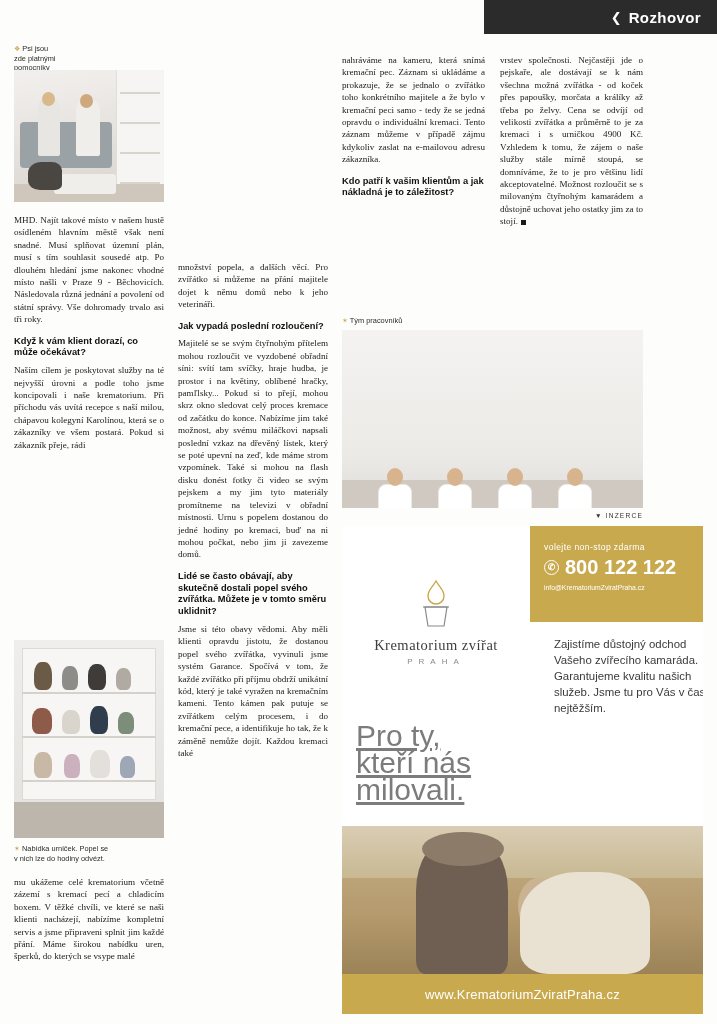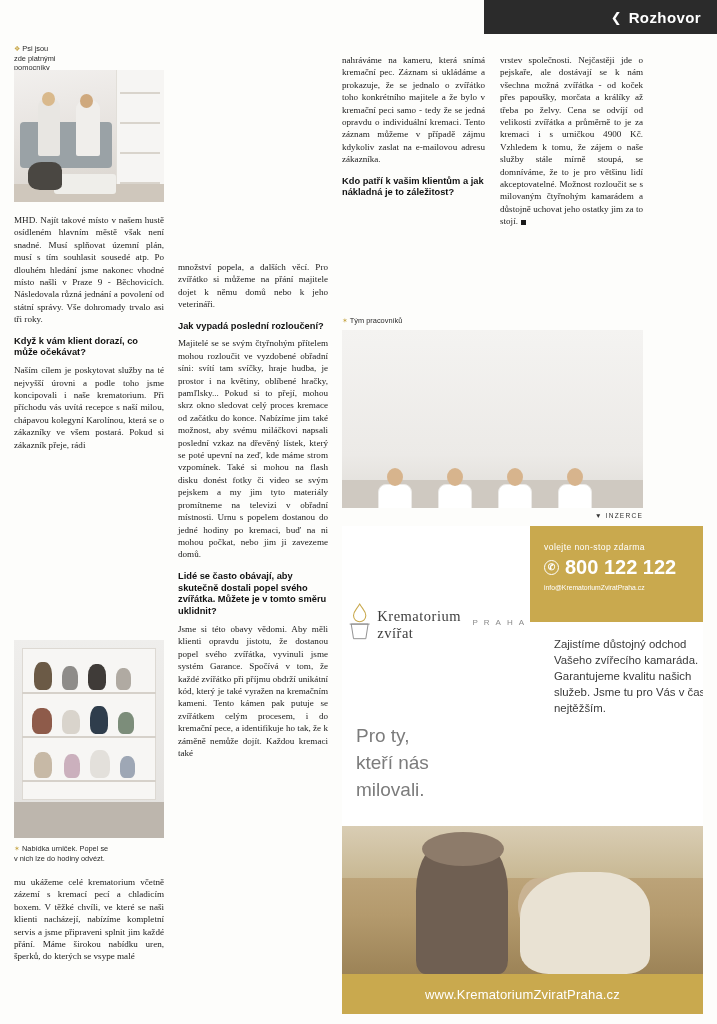--- a/index.html
+++ b/index.html
@@ -202,34 +202,34 @@
   .ad-gold .phone-circle {
     width: 15px; height: 15px; border: 1.6px solid #fff; border-radius: 50%;
     display: inline-flex; align-items: center; justify-content: center;
     font-size: 9px; line-height: 1;
   }
   .ad-gold .mail { font-size: 6.8px; margin-top: 5px; }
 
   .ad-logo-box {
     position: absolute; left: 0; top: 0; width: 188px; height: 190px;
     background: #ffffff;
-    display: flex; flex-direction: row; align-items: center; justify-content: center;
+    display: flex; flex-direction: column; align-items: center; justify-content: center;
   }
   .ad-logo-name {
     font-family: "Liberation Serif", serif;
     font-size: 14.5px; color: #3d3d3d; letter-spacing: 0.5px; margin-top: 8px;
   }
   .ad-logo-sub {
     font-family: "Liberation Sans", sans-serif;
     font-size: 8px; color: #8a8a8a; letter-spacing: 6px; margin-top: 3px;
   }
   .ad-claim {
     position: absolute; left: 14px; top: 196px; width: 180px;
     font-family: "Liberation Sans", sans-serif;
-    font-size: 19px; line-height: 27px; color: #7c7c7c; font-weight: 300;
+    font-size: 30px; line-height: 27px; color: #7c7c7c; font-weight: 300; text-decoration: underline;
   }
   .ad-right-text {
     position: absolute; left: 212px; top: 110px; width: 158px;
     font-family: "Liberation Sans", sans-serif;
     font-size: 11.4px; line-height: 16px; color: #3a3a3a;
   }
   .ad-photo {
     position: absolute; left: 0; top: 300px; width: 361px; height: 148px;
     background: linear-gradient(180deg,#c7b089 0%,#b49a6d 60%,#9c8357 100%);
     overflow: hidden;

